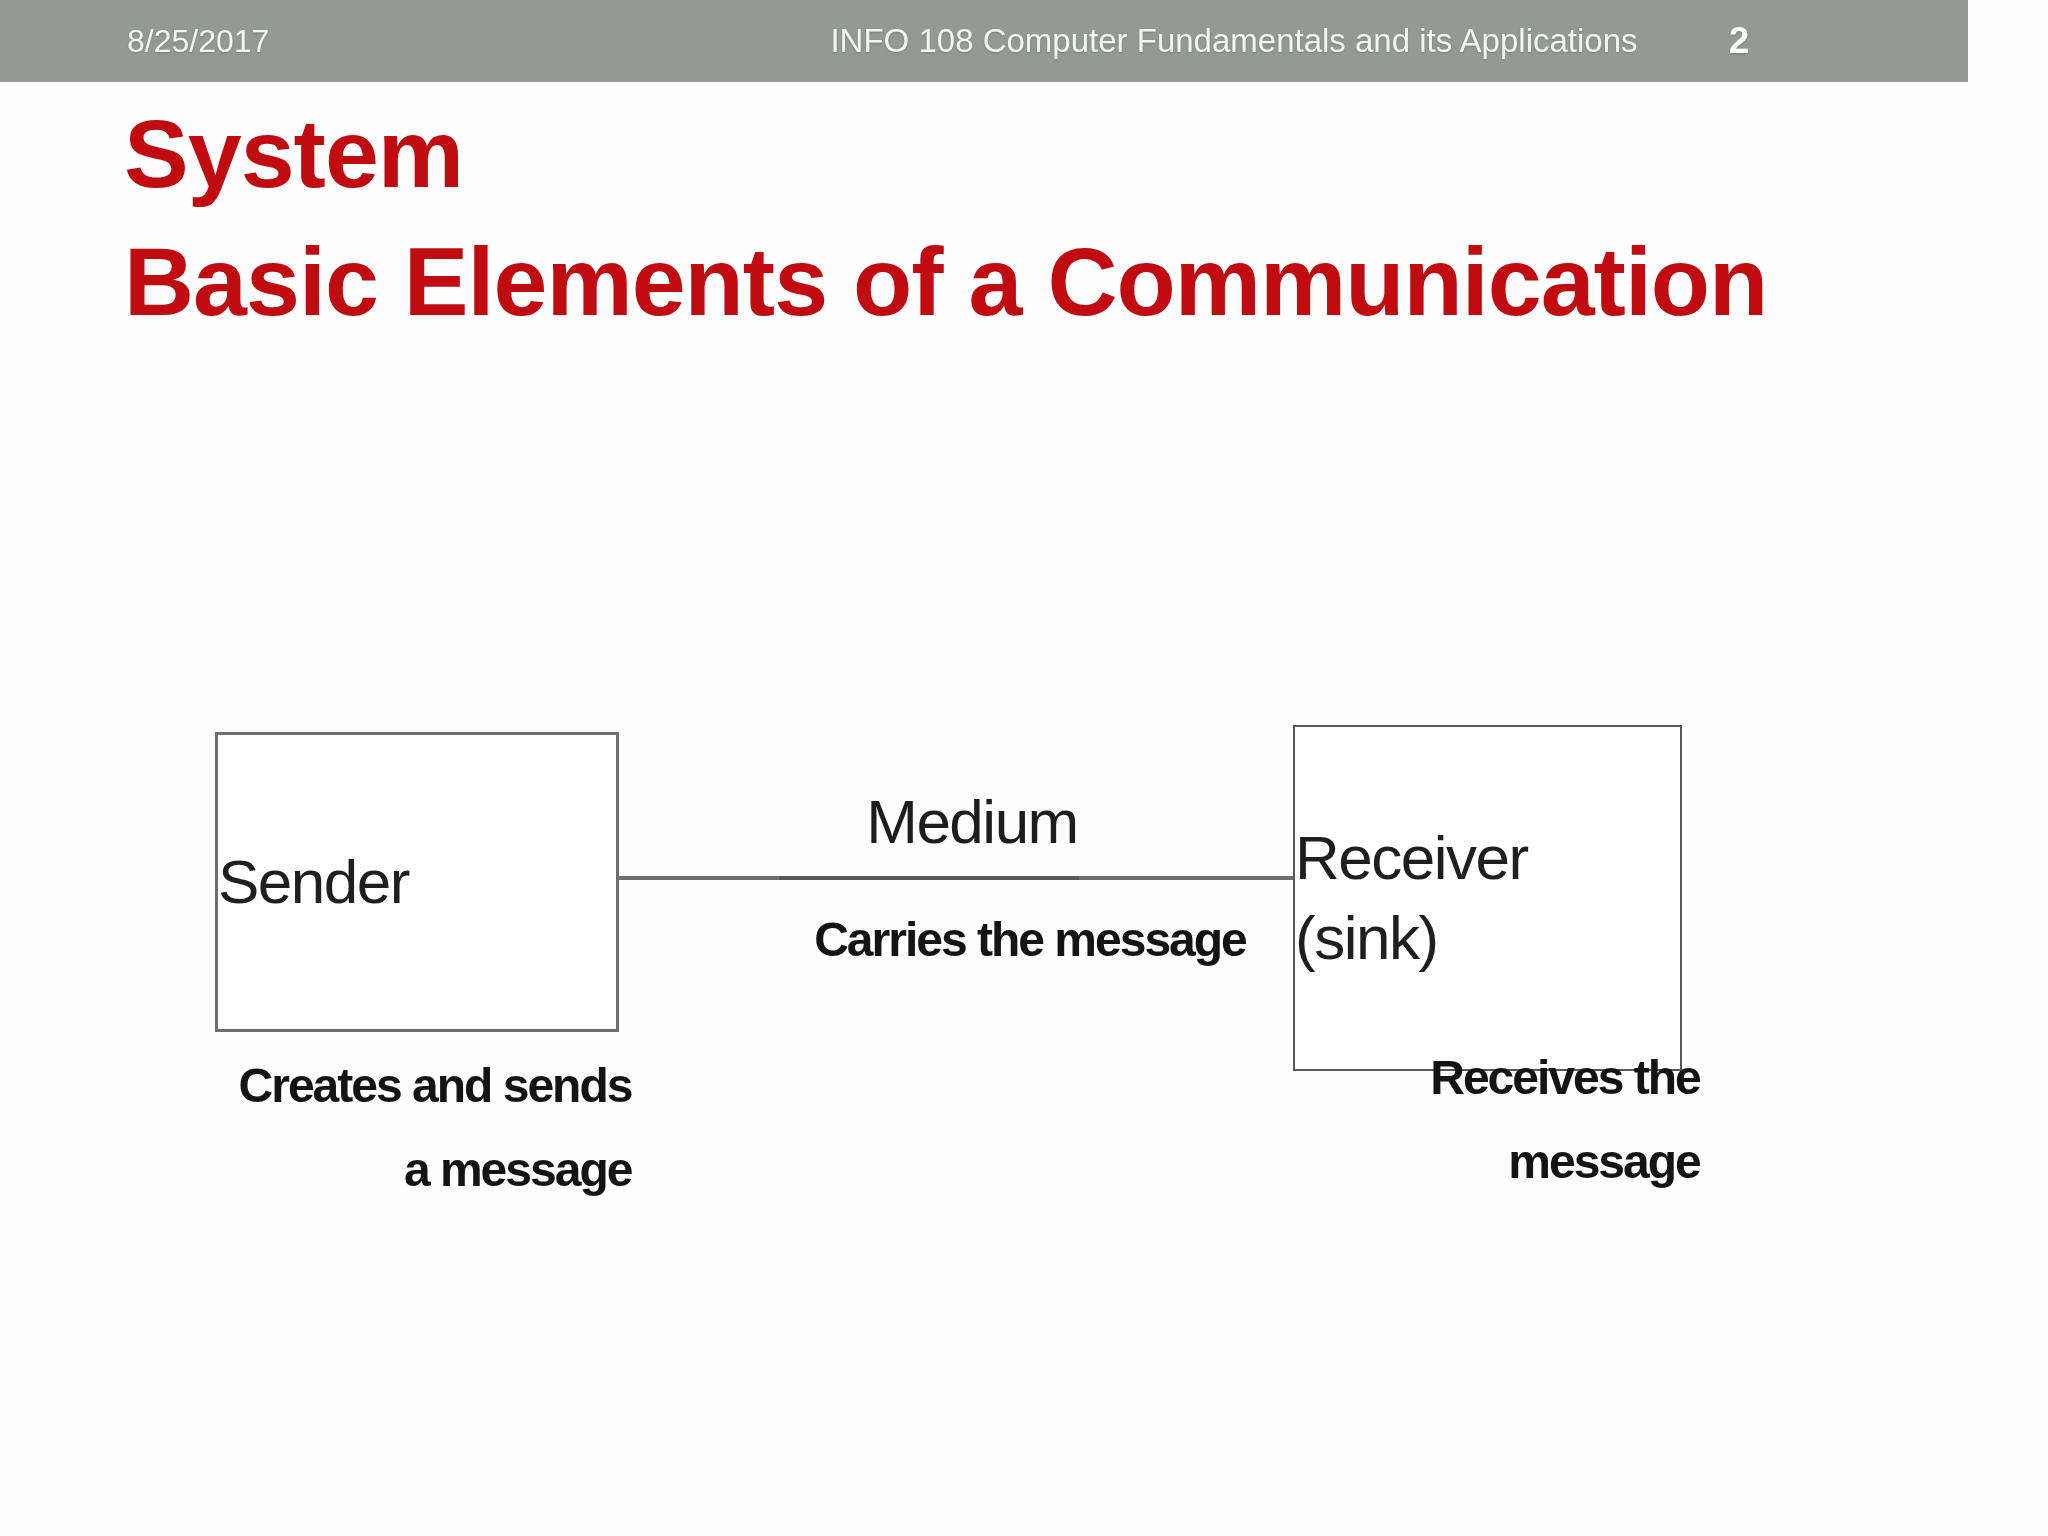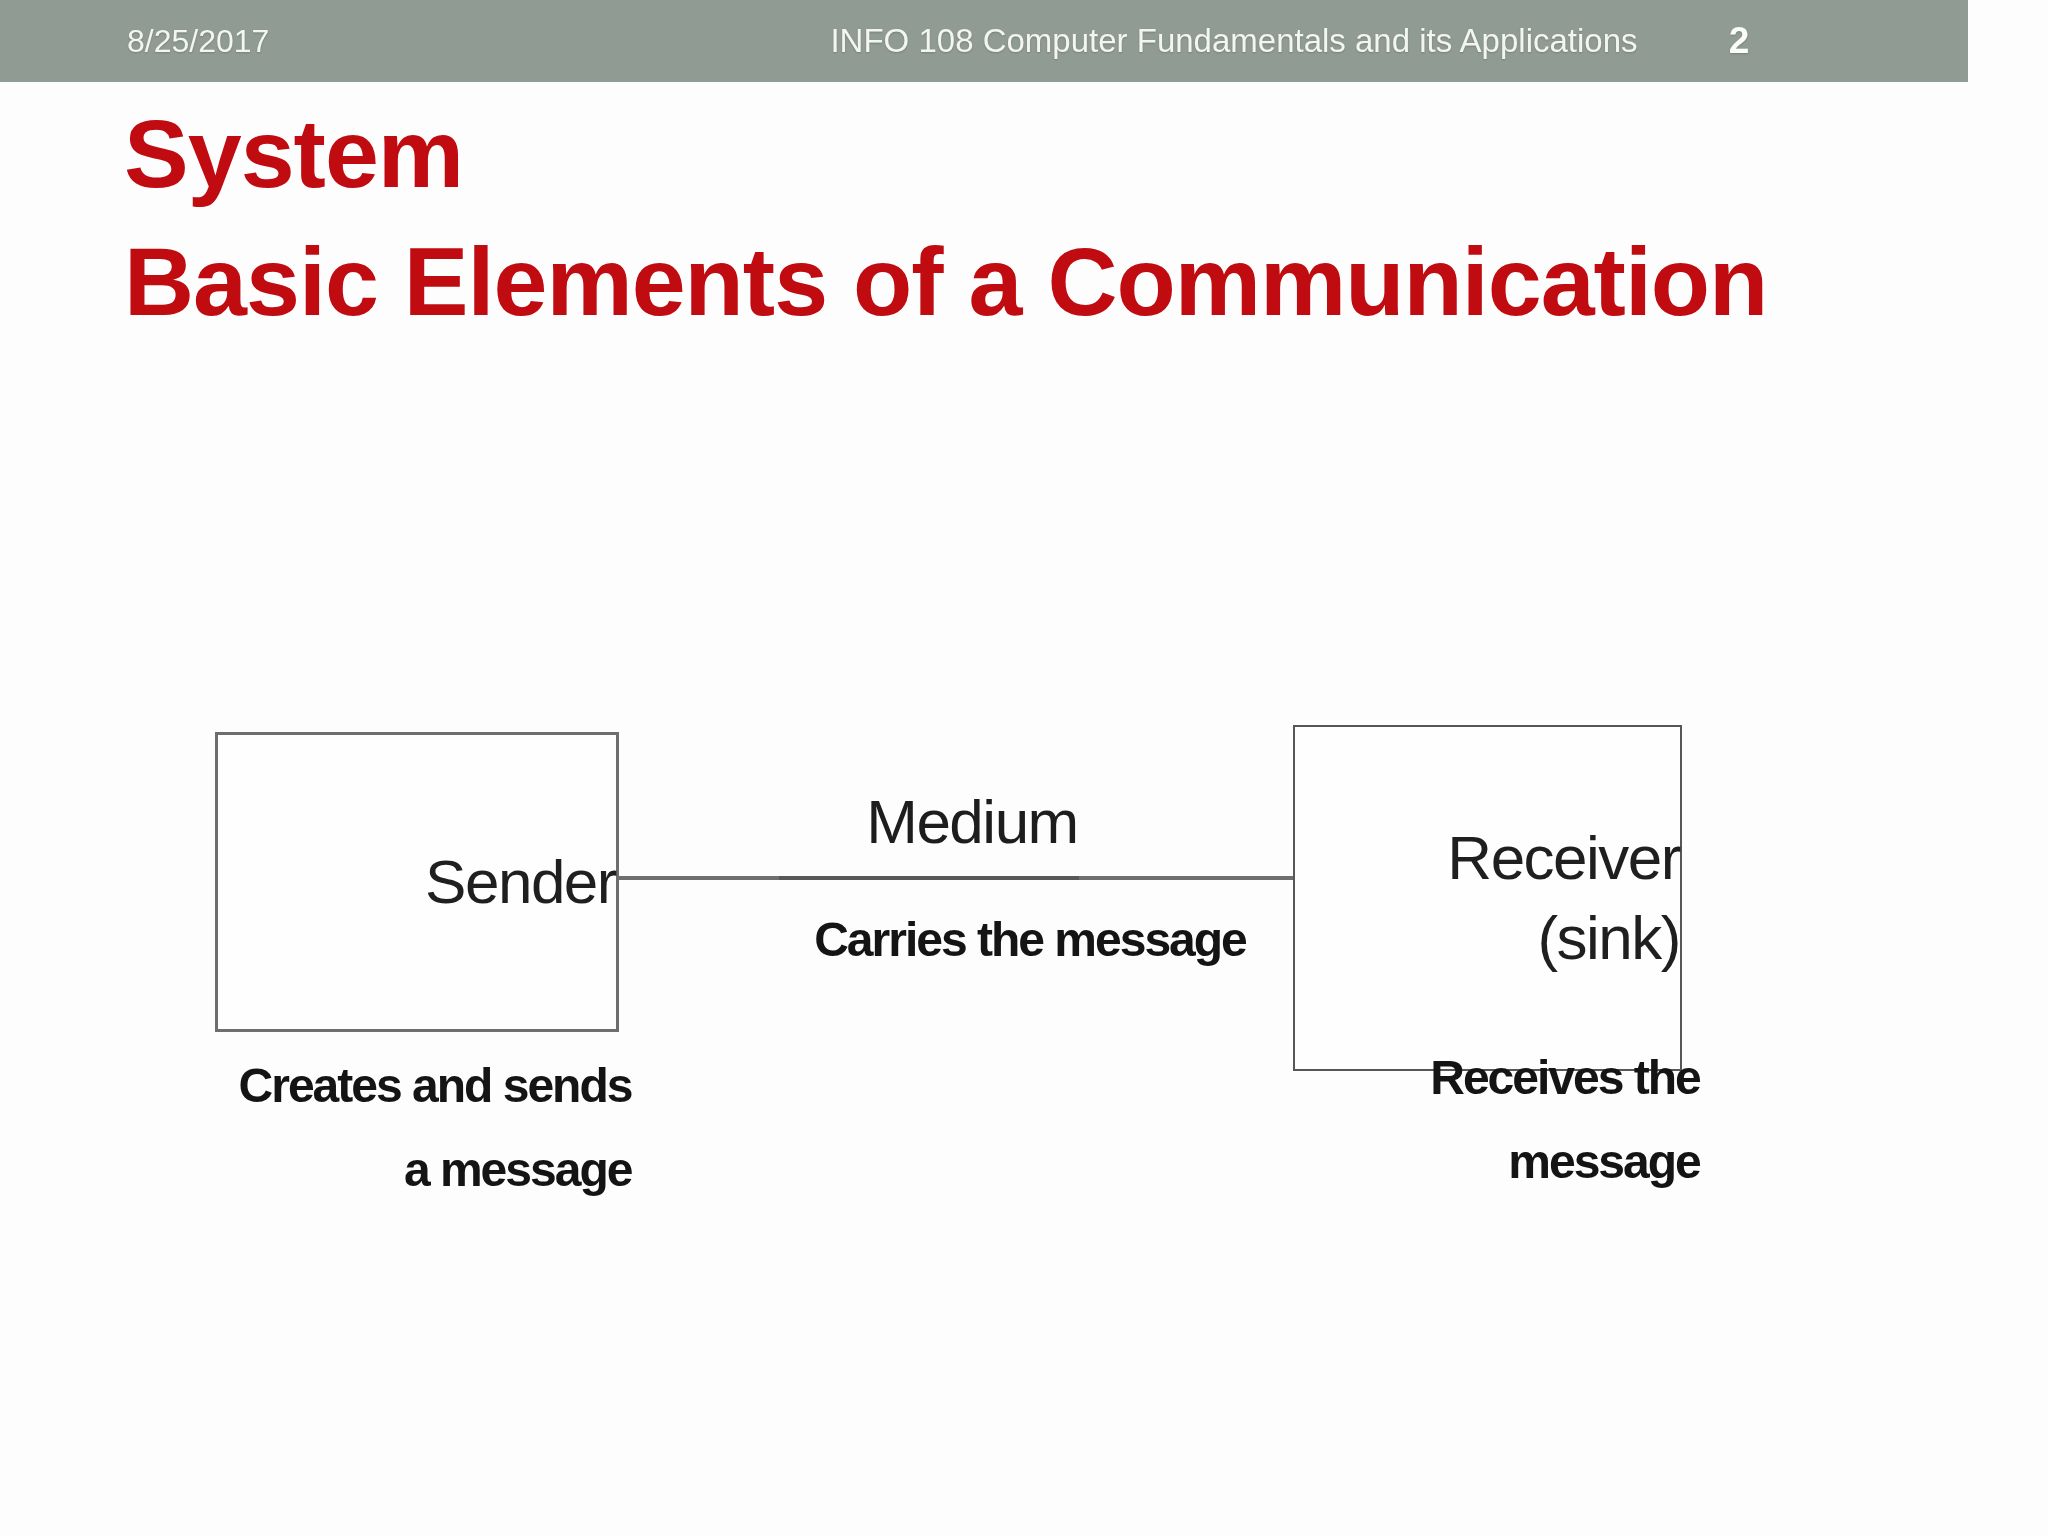--- a/index.html
+++ b/index.html
@@ -76,21 +76,21 @@
     position: absolute;
     left: 0; top: 0;
     width: 2048px; height: 1536px;
   }
   .diagram-box {
     position: absolute;
     box-sizing: border-box;
     background: #fefefe;
     display: flex;
     flex-direction: column;
-    align-items: flex-end;
+    align-items: flex-start;
     justify-content: center;
     font-family: "Liberation Sans", sans-serif;
     font-size: 62px;
     letter-spacing: -1.5px;
     line-height: 80px;
     color: #1f1f1f;
     text-align: center;
   }
   .sender-box {
     left: 215px; top: 732px;

